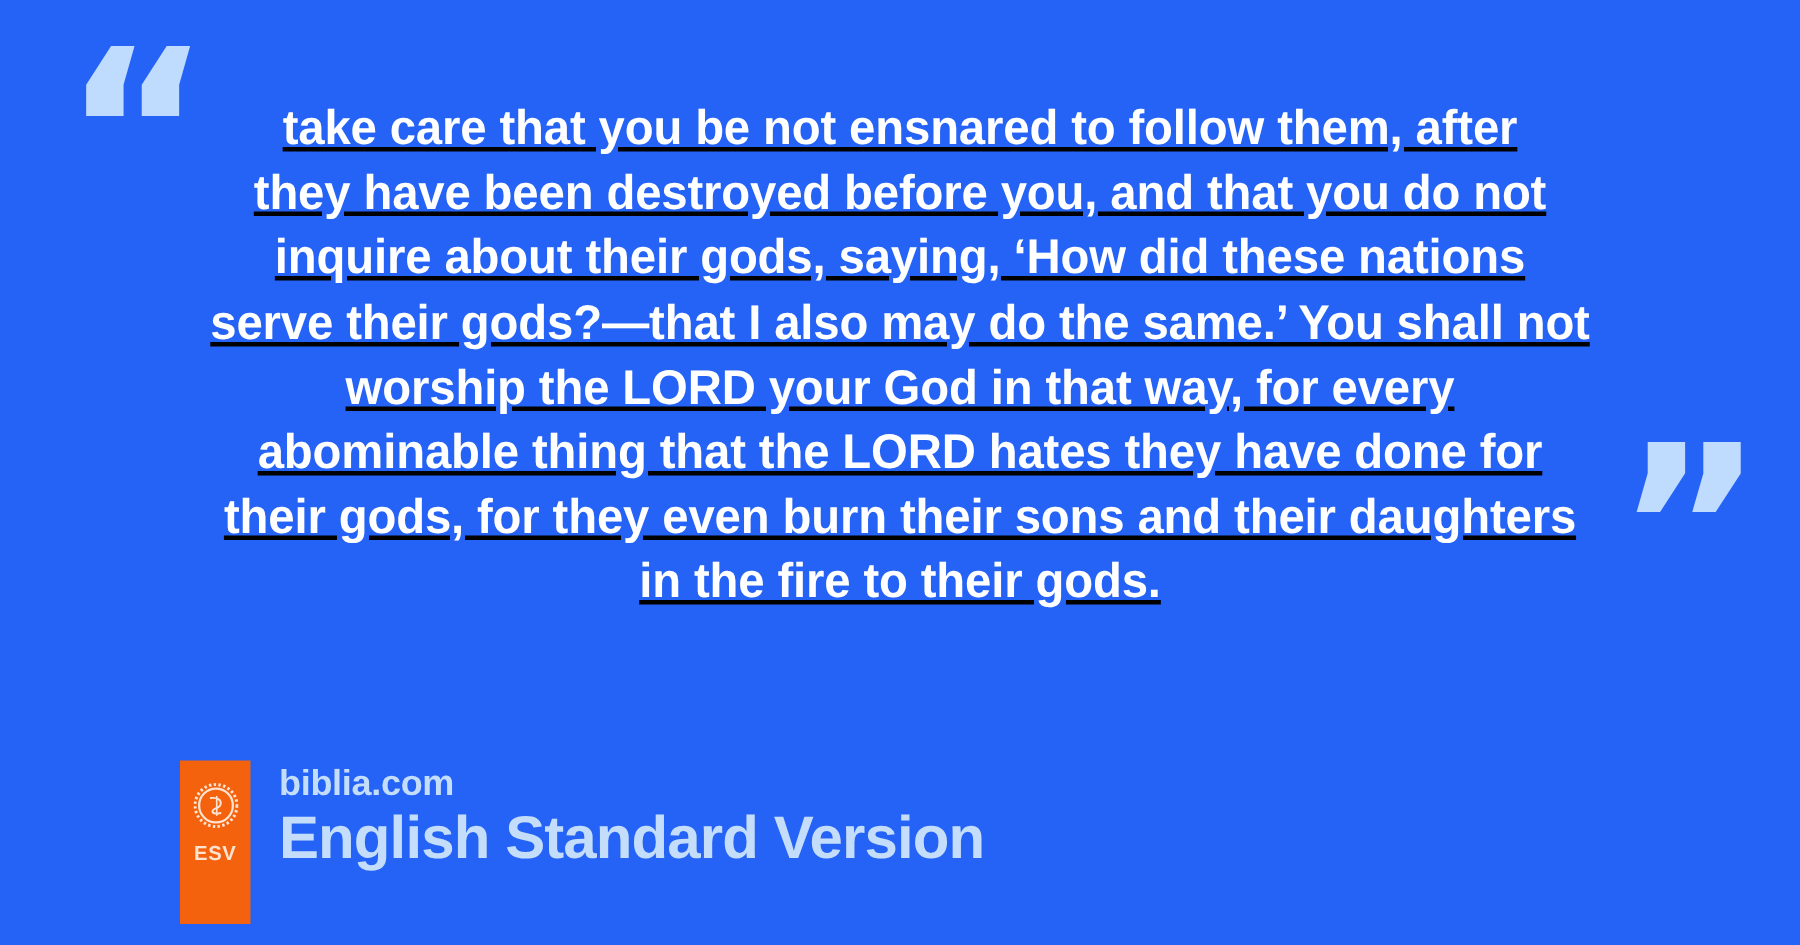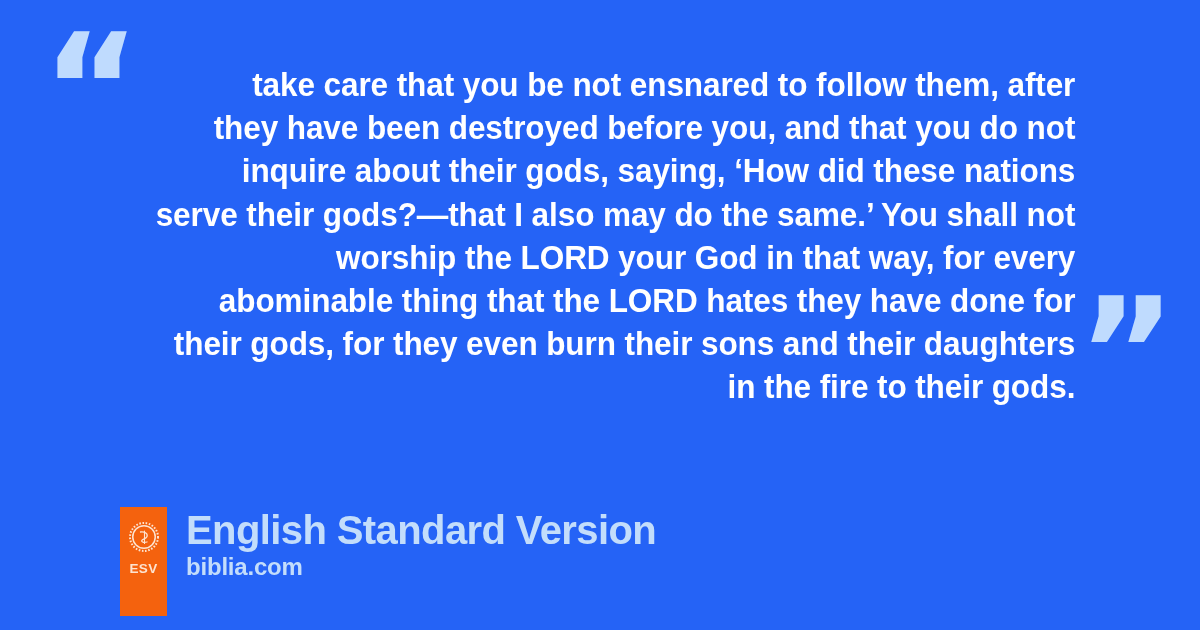--- a/index.html
+++ b/index.html
@@ -42,21 +42,22 @@
     right: 26px;
     top: 278px;
   }
 
   
   #quote-block {
     position: absolute;
     left: 110px;
     right: 110px;
     top: 64px;
-    text-align: right;
+    text-align: center;
+    text-decoration: underline;
   }
   .quote-line {
     color: #ffffff;
     font-family: "Liberation Sans", sans-serif;
     font-weight: 700;
     font-size: 32.5px;
     line-height: 43.2px;
     letter-spacing: -0.1px;
     white-space: nowrap;
     transform: scaleX(0.97);
@@ -152,19 +153,19 @@
         <circle cx="30" cy="30" r="28" fill="none" stroke="#fde3d0" stroke-width="4" stroke-dasharray="3.2 3.2"></circle>
         <circle cx="30" cy="30" r="22.5" fill="none" stroke="#fde3d0" stroke-width="3"></circle>
         <circle cx="30" cy="30" r="19" fill="#f4620e"></circle>
         <path d="M23 20 C32 19, 38 23, 36 29 C34.5 34, 27 33, 25.5 37 C24.5 40, 29 42, 36 40" fill="none" stroke="#fde3d0" stroke-width="2.6" stroke-linecap="round"></path>
         <path d="M31 18 L31 43" fill="none" stroke="#fde3d0" stroke-width="2.2" stroke-linecap="round"></path>
       </svg>
       <div id="esv-logo-label">ESV</div>
     </div>
 
     <div id="brand-text">
+      <div id="brand-url">biblia.com</div>
       <div id="brand-title">English Standard Version</div>
-      <div id="brand-url">biblia.com</div>
     </div>
 
   </div>
 
 </div>
 
 </body></html>

